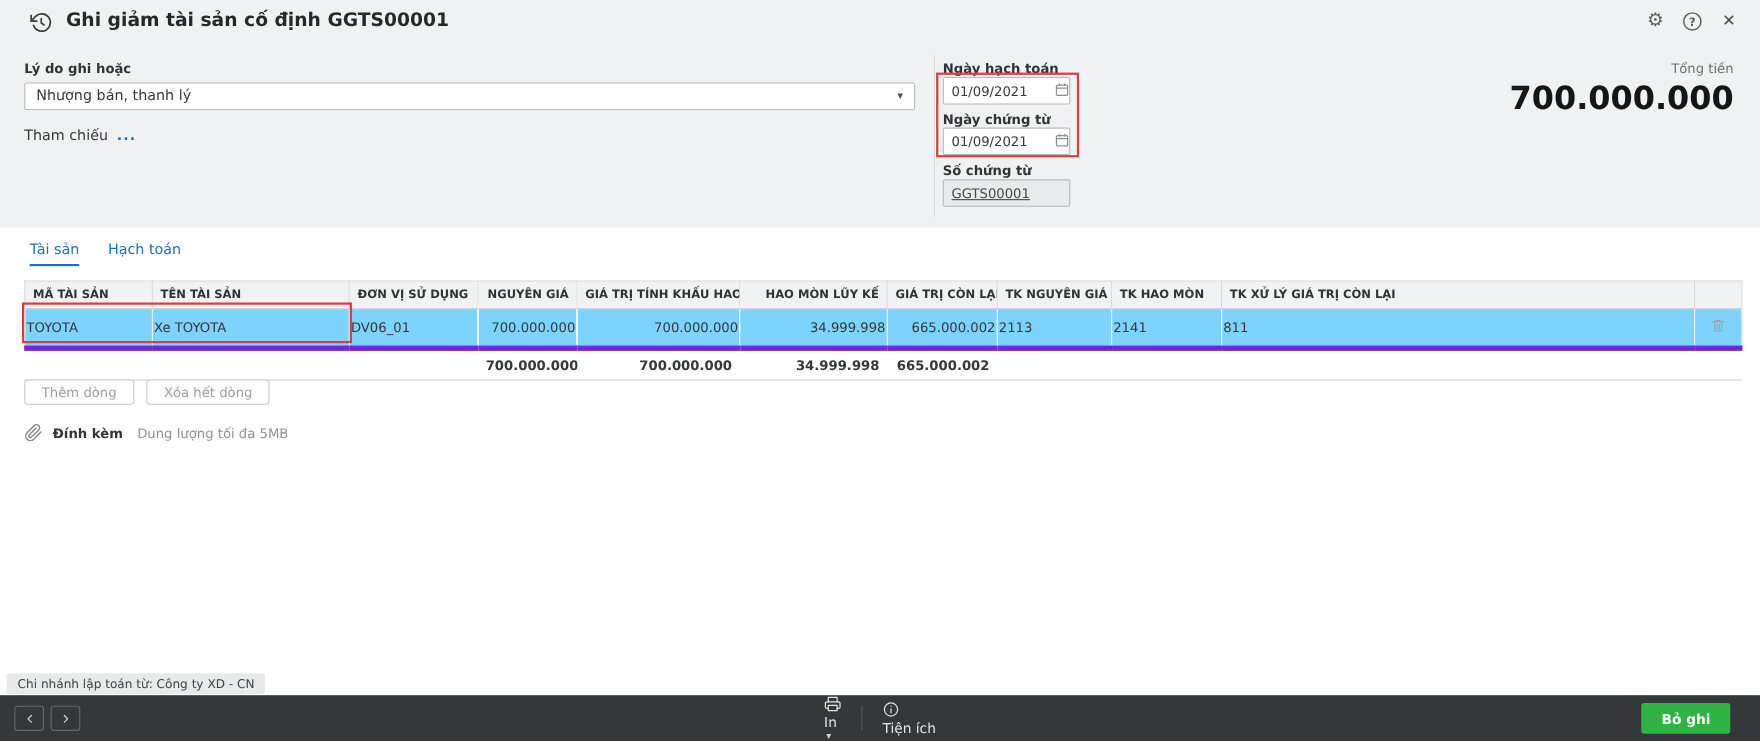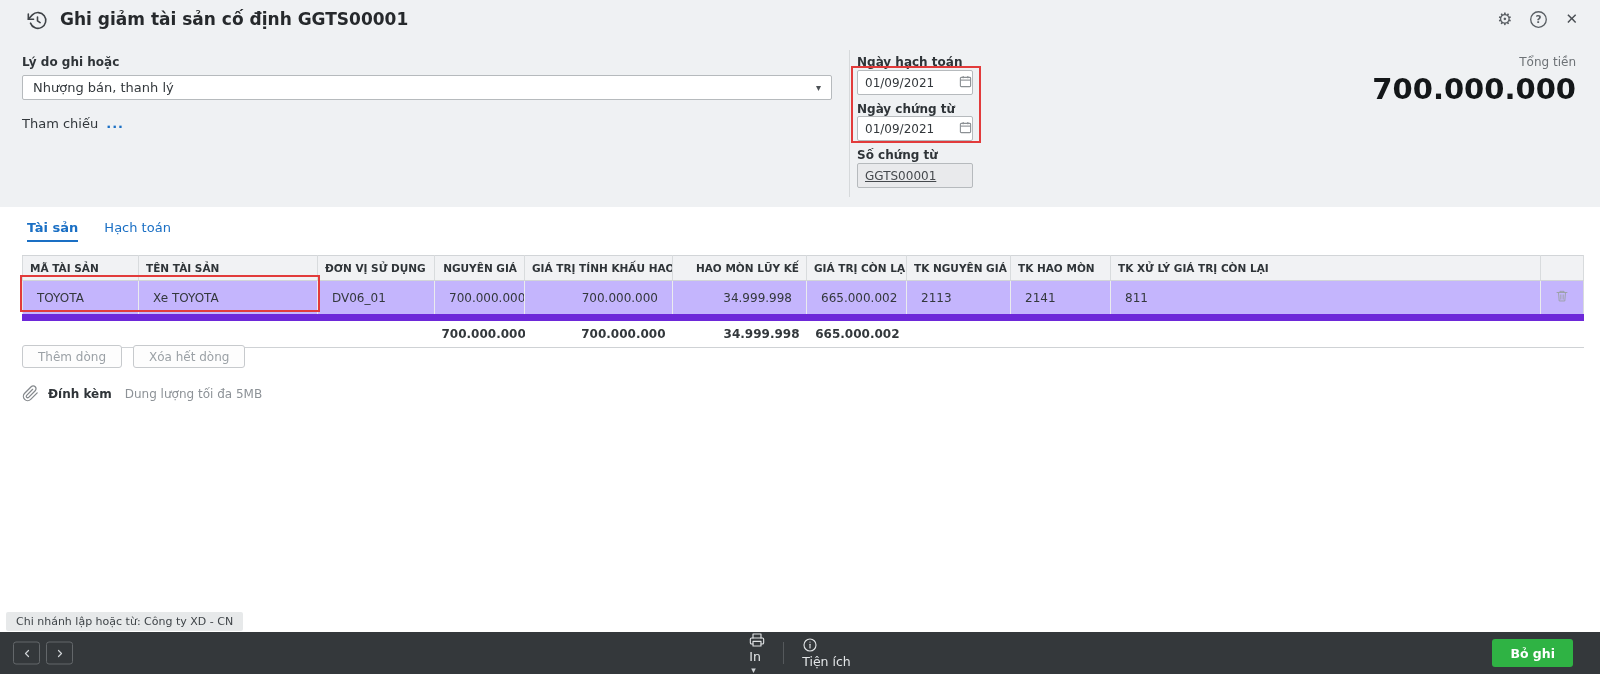--- a/index.html
+++ b/index.html
@@ -53,32 +53,32 @@
 
   .total-block { position:absolute; right:24px; top:55px; text-align:right; }
   .total-label { font-size:12px; color:#6d7276; }
   .total-value { margin-top:3px; font-size:29px; font-weight:bold; color:#141719; }
 
   
   .main { position:absolute; left:0; top:207px; width:1600px; height:427px; background:#ffffff; }
 
   .tabs { position:absolute; left:27px; top:13px; display:flex; gap:26px; font-size:13px; }
   .tab { color:#1a6fc4; padding-bottom:5px; cursor:pointer; border-bottom:2px solid transparent; }
-  .tab.active { font-weight:bold; border-bottom-color:#1a6fc4; }
+  .tab.active { font-weight:normal; border-bottom-color:#1a6fc4; }
 
   table.grid { position:absolute; left:22px; top:48px; width:1561px; border-collapse:collapse; table-layout:fixed; }
   table.grid th {
     background:#f1f2f4; border-top:1px solid #d2d5d8; border-bottom:1px solid #d2d5d8;
     border-right:1px solid #d8dbdd; font-size:10.5px; font-weight:bold; color:#2f3438;
     text-align:left; padding:6px 7px; white-space:nowrap; overflow:hidden;
   }
   table.grid th:first-child { border-left:1px solid #d8dbdd; }
   table.grid td {
-    font-size:12px; color:#33383c; padding:8px 14px; white-space:nowrap; overflow:hidden;
-    border-bottom:7px solid #6d28d9; border-right:1px solid #eaecee; background:#c4b5fd;
+    font-size:12px; color:#33383c; padding:8px 1px; white-space:nowrap; overflow:hidden;
+    border-bottom:5px solid #6d28d9; border-right:1px solid #eaecee; background:#7dd3fc;
   }
   table.grid tr.data-row td:first-child { border-left:1px solid #e3e5e7; }
   table.grid td:last-child, table.grid th:last-child { border-right:1px solid #d8dbdd; }
   table.grid .num { text-align:right; }
   table.grid tr.total-row td {
     font-weight:bold; border-bottom:1px solid #cfd2d5; border-right:none; border-left:none;
     padding:6px 7px; background:#fff;
   }
   .trash-cell { text-align:center; cursor:pointer; }
 
@@ -285,21 +285,21 @@
     </div>
 
     <div class="attach-row">
       <svg width="17" height="17" viewBox="0 0 24 24" fill="none" stroke="#85898d" stroke-width="1.8" stroke-linecap="round" stroke-linejoin="round">
         <path d="M21.44 11.05l-9.19 9.19a6 6 0 0 1-8.49-8.49l9.19-9.19a4 4 0 1 1 5.66 5.66l-9.2 9.19a2 2 0 0 1-2.83-2.83l8.49-8.48"></path>
       </svg>
       <span class="attach-label">Đính kèm</span>
       <span class="attach-hint">Dung lượng tối đa 5MB</span>
     </div>
 
-    <div class="branch-badge">Chi nhánh lập hoặc từ: Công ty XD - CN</div>
+    <div class="branch-badge">Chi nhánh lập toán từ: Công ty XD - CN</div>
   </div>
 
   <div class="footer">
 
     <div class="nav-btns">
       <div class="nav-btn">
         <svg width="12" height="12" viewBox="0 0 24 24" fill="none" stroke="#cfd3d6" stroke-width="2.4" stroke-linecap="round" stroke-linejoin="round">
           <polyline points="15 18 9 12 15 6"></polyline>
         </svg>
       </div>

